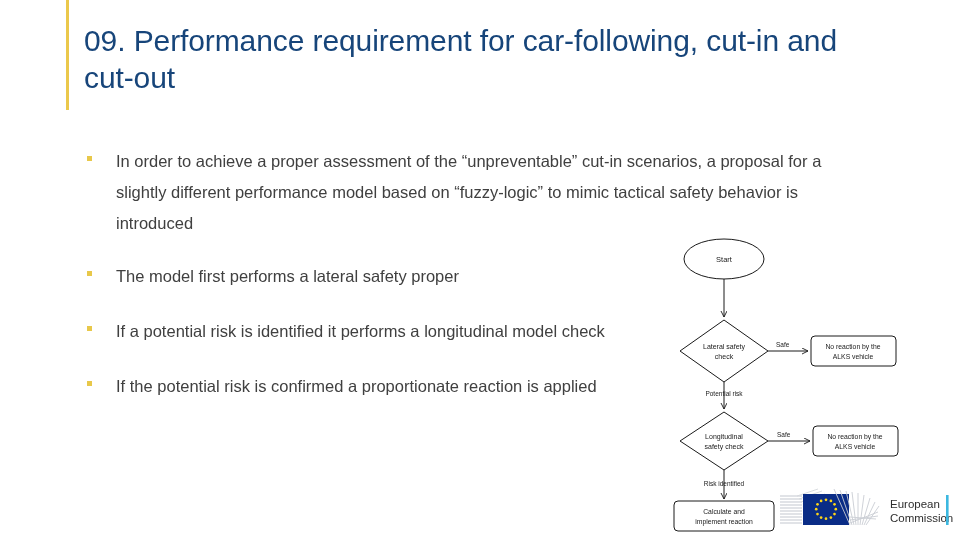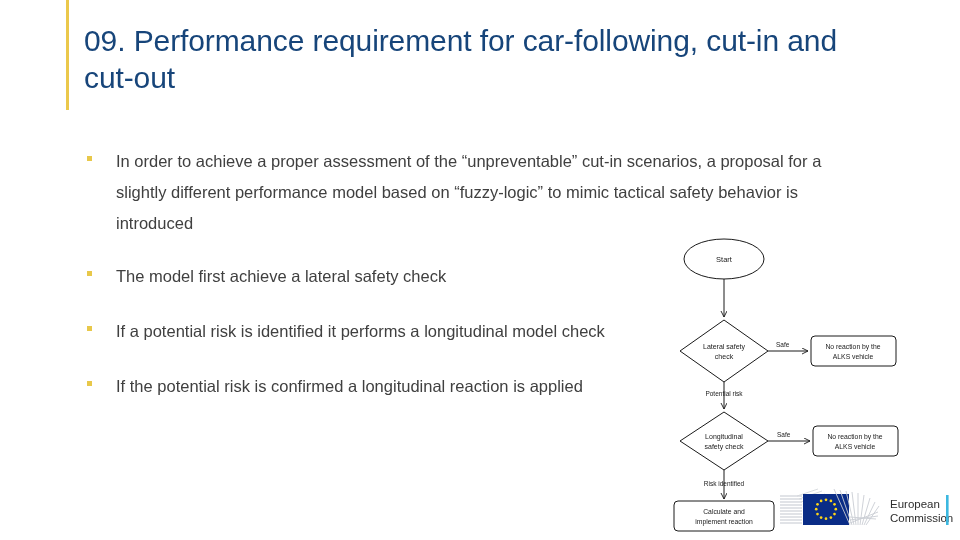--- a/index.html
+++ b/index.html
@@ -87,29 +87,29 @@
 <div id="title-accent-bar"></div>
 <div id="slide-title">09. Performance requirement for car-following, cut-in and cut-out</div>
 
 <div id="bullet-list">
   <div class="bullet-item">
     <span class="bullet-marker"></span>
     <span>In order to achieve a proper assessment of the “unpreventable” cut-in scenarios, a proposal for a slightly different performance model based on “fuzzy-logic” to mimic tactical safety behavior is introduced</span>
   </div>
   <div class="bullet-item" style="margin-bottom:24px;">
     <span class="bullet-marker"></span>
-    <span>The model first achieve a lateral safety check</span>
+    <span>The model first performs a lateral safety proper</span>
   </div>
   <div class="bullet-item" style="margin-bottom:24px;">
     <span class="bullet-marker"></span>
     <span>If a potential risk is identified it performs a longitudinal model check</span>
   </div>
   <div class="bullet-item">
     <span class="bullet-marker"></span>
-    <span>If the potential risk is confirmed a longitudinal reaction is applied</span>
+    <span>If the potential risk is confirmed a proportionate reaction is applied</span>
   </div>
 </div>
 
 <div id="flowchart">
   <svg width="240" height="300" viewBox="0 0 240 300" xmlns="http://www.w3.org/2000/svg">
     <defs>
       <marker id="arr" markerWidth="7" markerHeight="7" refX="6" refY="3" orient="auto">
         <path d="M0,0 L6,3 L0,6" fill="none" stroke="#1a1a1a" stroke-width="0.9"></path>
       </marker>
     </defs>

